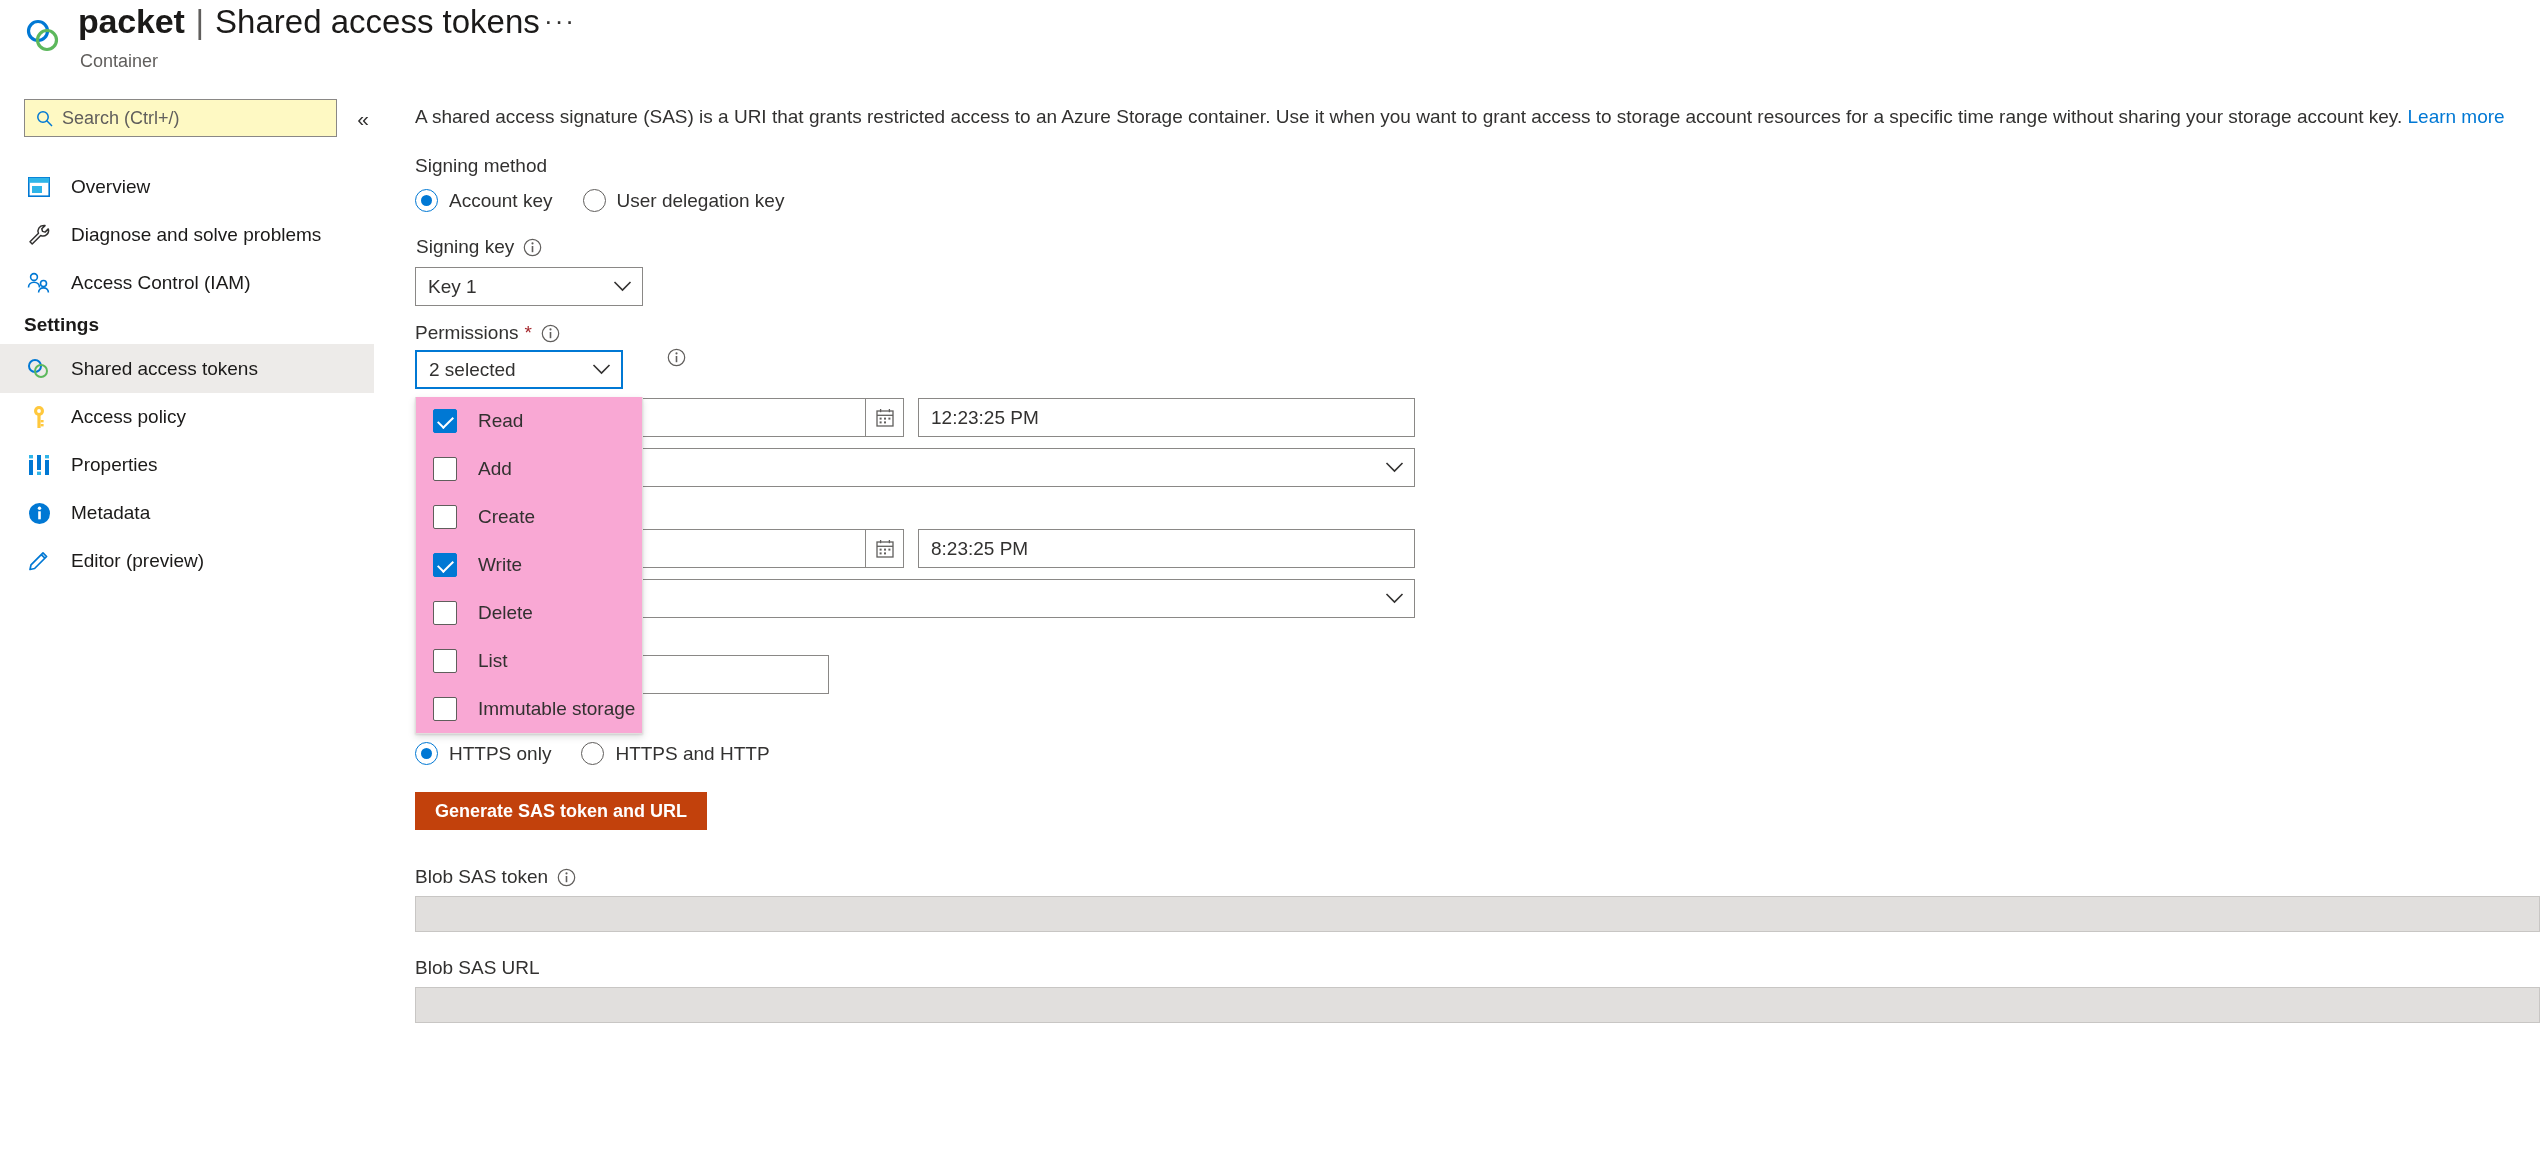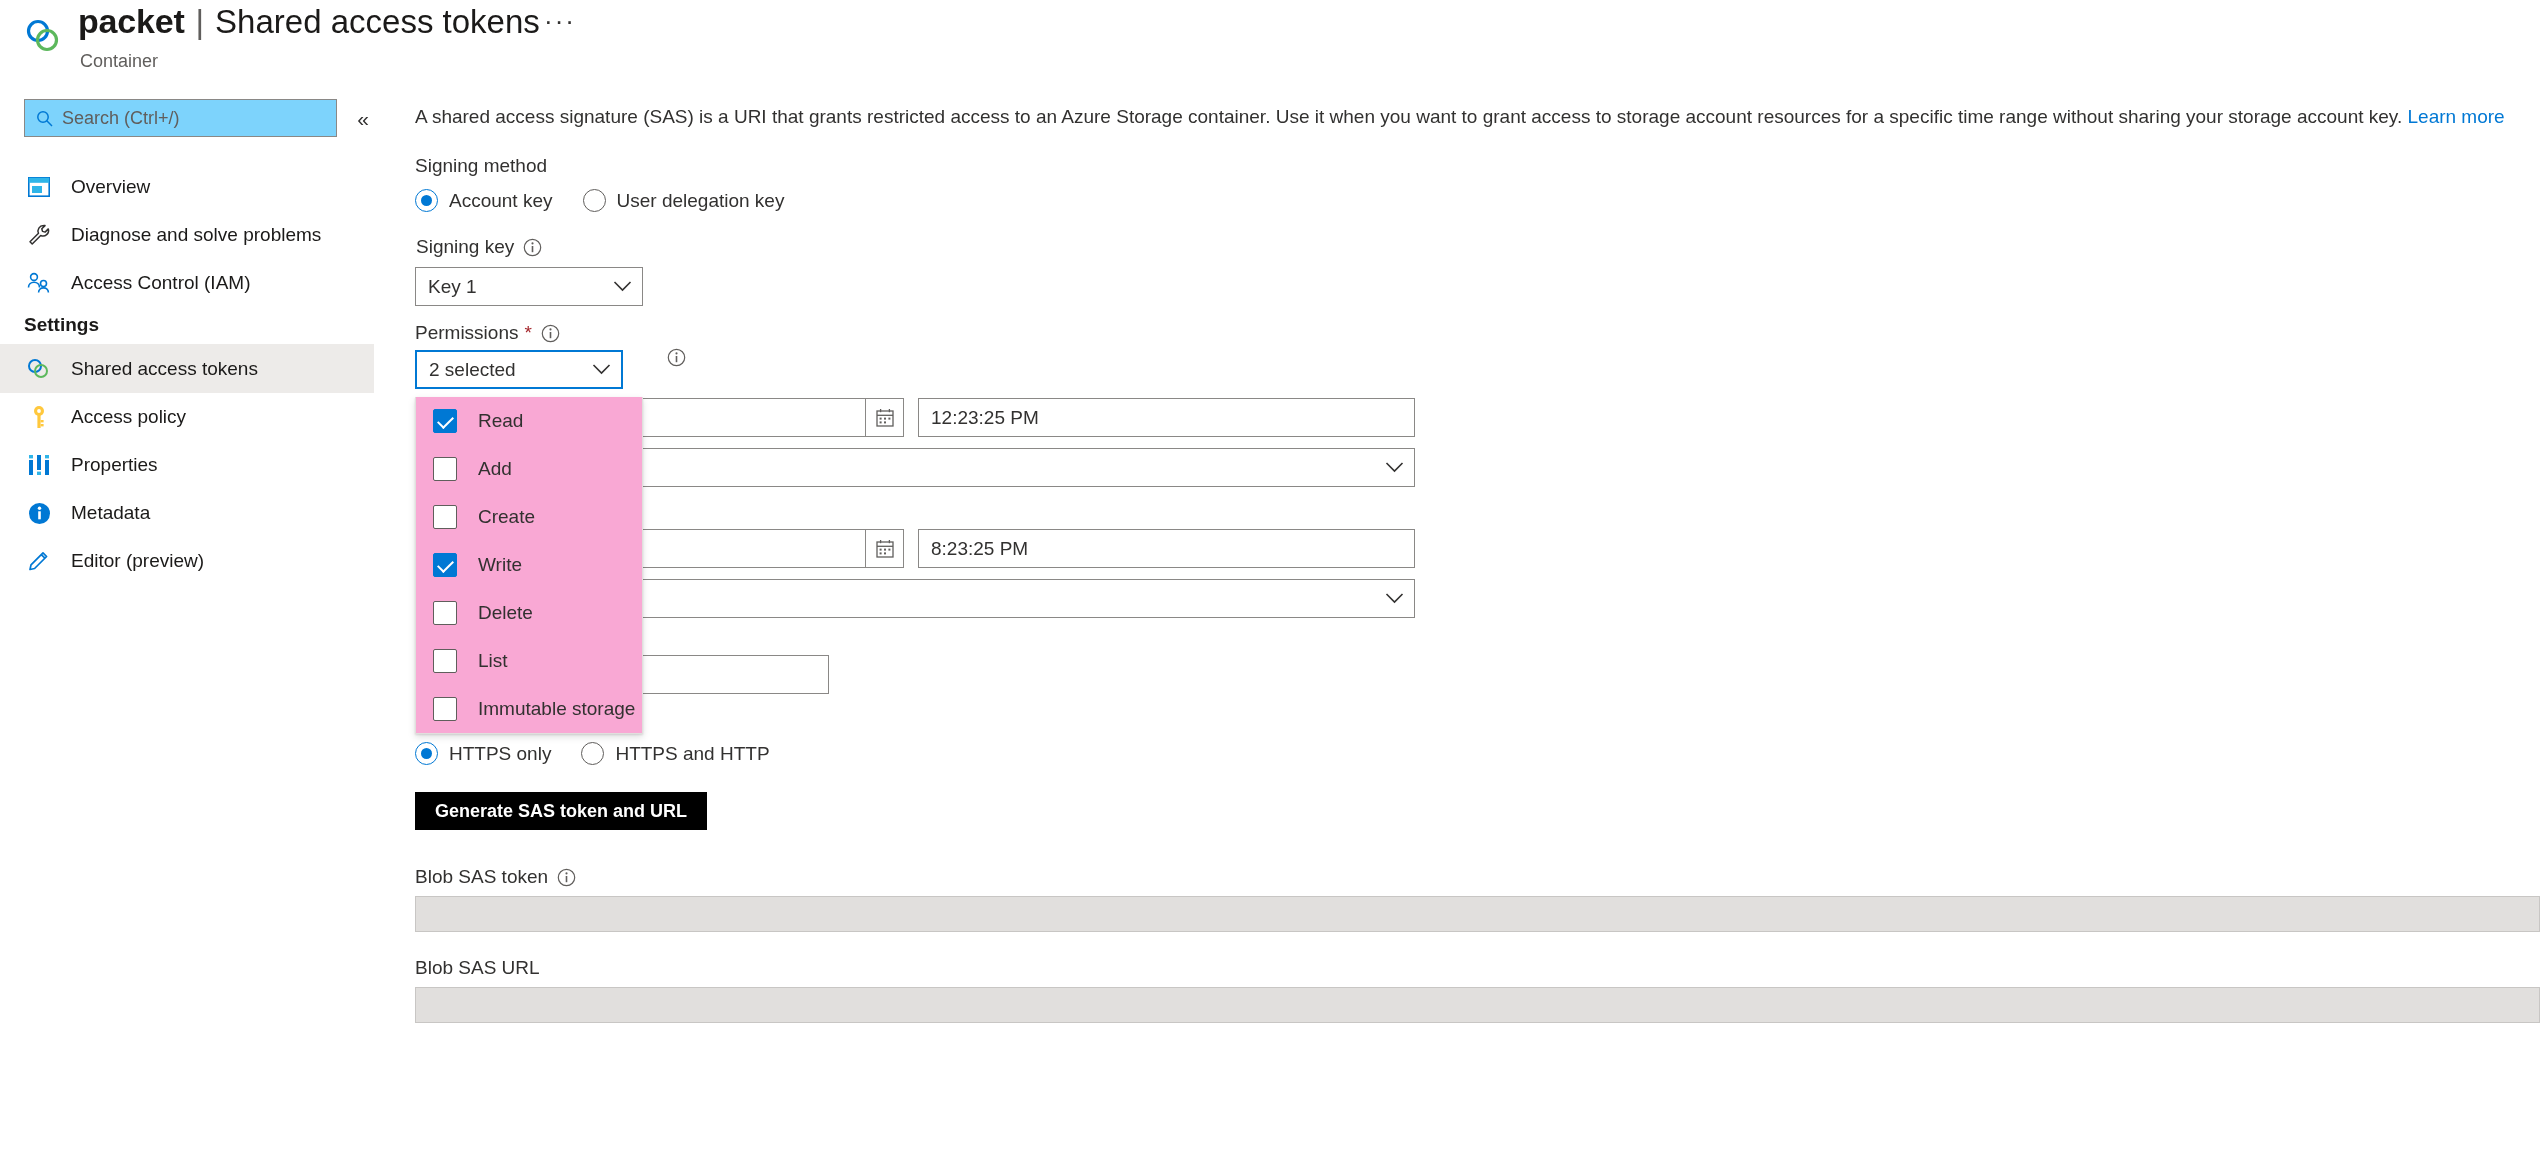--- a/index.html
+++ b/index.html
@@ -24,21 +24,21 @@
     position: absolute; left: 538px; top: 6px;
     font-size: 26px; color: #323130; letter-spacing: 2px;
     line-height: 26px; cursor: pointer; padding: 2px 6px;
   }
   .subtitle { position: absolute; left: 80px; top: 51px; font-size: 18px; color: #605e5c; }
 
   
   .sidebar { position: absolute; left: 0; top: 86px; width: 374px; height: 1070px; background: #ffffff; }
   .search-box {
     position: absolute; left: 24px; top: 13px; width: 313px; height: 38px;
-    border: 1px solid #8a8886; background: #7dd3fc; display: flex; align-items: center;
+    border: 1px solid #8a8886; background: #fef9c3; display: flex; align-items: center;
   }
   .search-icon { margin-left: 11px; margin-right: 9px; display: flex; }
   .search-input {
     border: none; outline: none; background: transparent;
     font-family: "Liberation Sans", sans-serif; font-size: 18px; color: #605e5c;
     width: 250px; padding: 0;
   }
   .search-input::placeholder { color: #605e5c; }
   .collapse-btn {
     position: absolute; left: 352px; top: 23px; width: 22px; height: 22px;
@@ -113,21 +113,21 @@
   }
   .cb.checked { background: #0078d4; border-color: #0078d4; }
   .cb.checked::after {
     content: ""; position: absolute; left: 7px; top: 3px;
     width: 7px; height: 13px; border: solid #fff; border-width: 0 2.5px 2.5px 0;
     transform: rotate(45deg);
   }
   .dd-label { font-size: 19px; color: #323130; margin-left: 21px; white-space: nowrap; }
 
   .primary-btn {
-    height: 38px; background: #000000; color: #fff; border: none;
+    height: 38px; background: #c2410c; color: #fff; border: none;
     font-family: "Liberation Sans", sans-serif; font-size: 18px; font-weight: 700;
     padding: 0 20px; cursor: pointer;
   }
 
   .cal-btn {
     width: 38px; height: 37px; border-left: 1px solid #8a8886;
     display: flex; align-items: center; justify-content: center; cursor: pointer; flex: none;
   }
 </style>
 </head>

